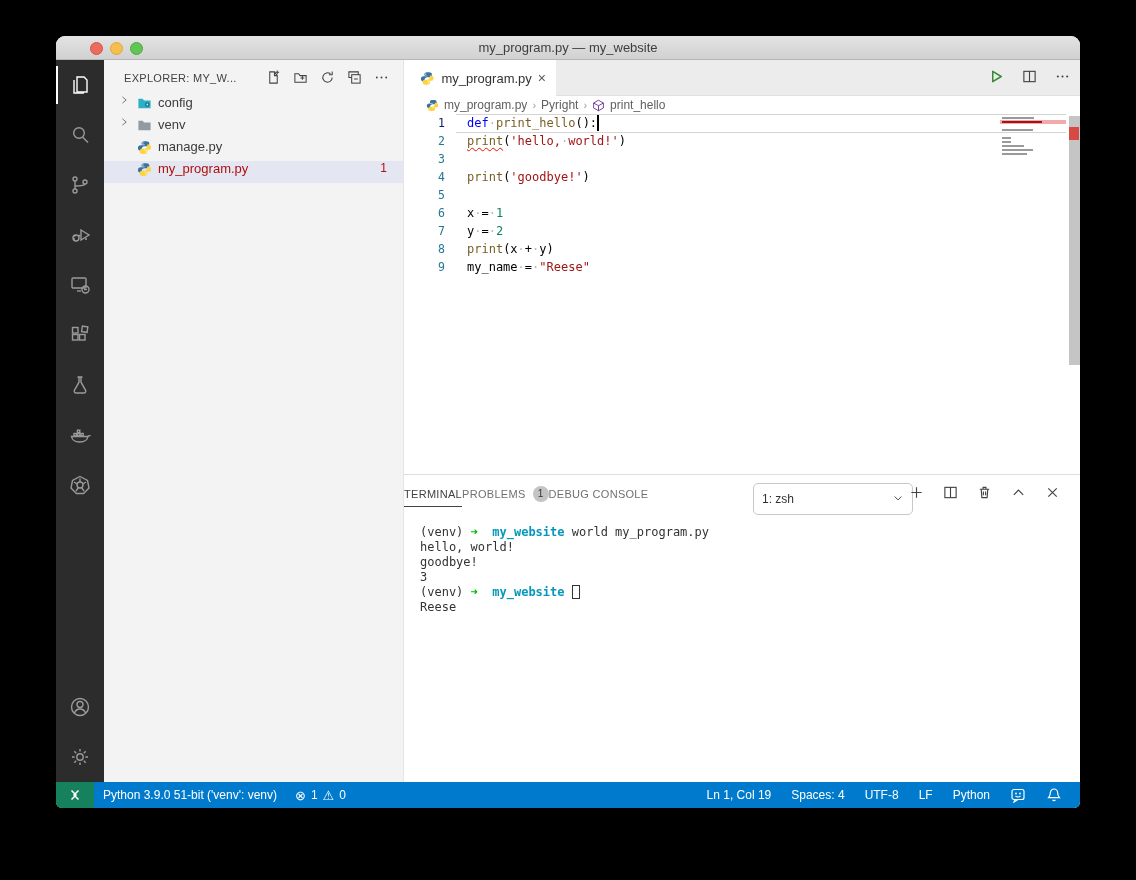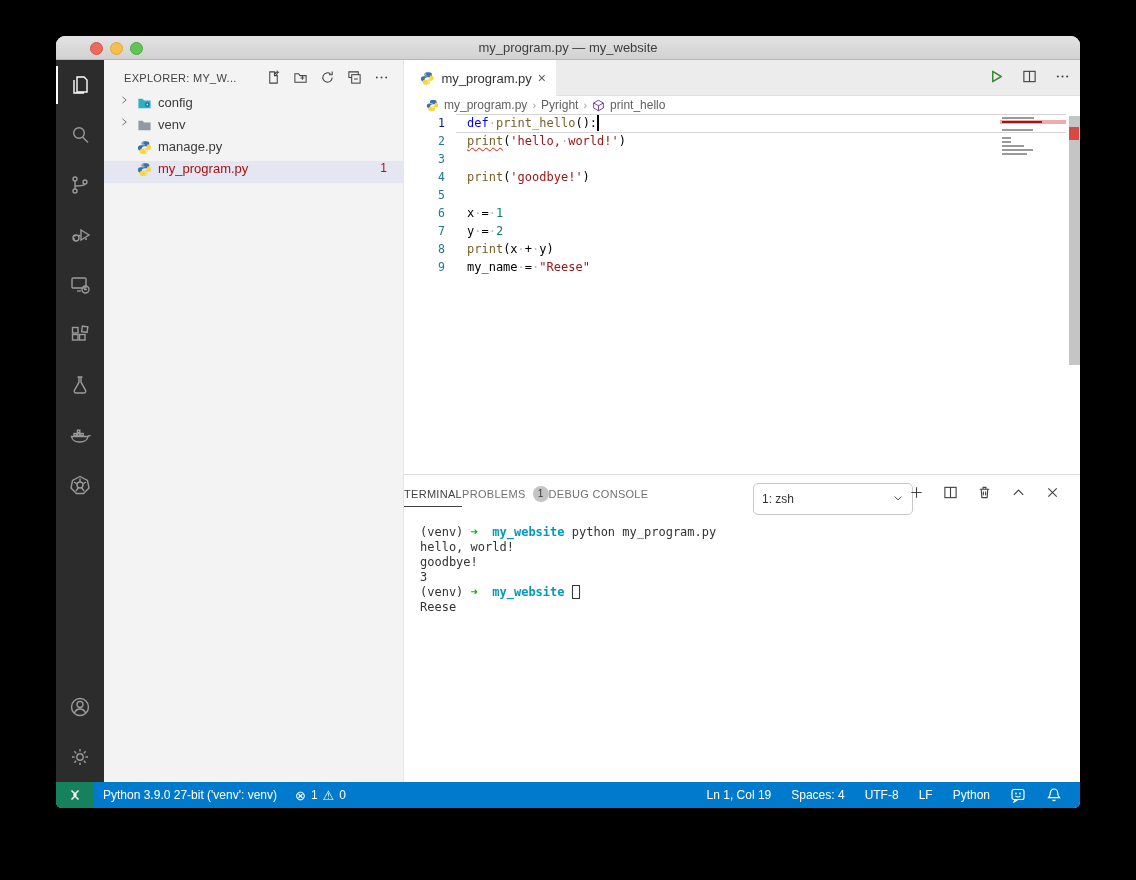--- a/index.html
+++ b/index.html
@@ -463,40 +463,40 @@
                 </svg>
             </span>
             <span>
               <svg width="15" height="15" viewBox="0 0 16 16">
                   <path d="M3.5 3.5l9 9M12.5 3.5l-9 9"></path>
                 </svg>
             </span>
           </div>
         </div>
         <div id="terminal">
-            <div class="trm"><span class="tseg-p">(venv) </span><span class="tseg-g">➜</span><span class="tseg-p">  </span><span class="tseg-c">my_website</span><span class="tseg-p"> python my_program.py</span></div>
+            <div class="trm"><span class="tseg-p">(venv) </span><span class="tseg-g">➜</span><span class="tseg-p">  </span><span class="tseg-c">my_website</span><span class="tseg-p"> world my_program.py</span></div>
             <div class="trm"><span class="tseg-p">hello, world!</span></div>
             <div class="trm"><span class="tseg-p">goodbye!</span></div>
             <div class="trm"><span class="tseg-p">3</span></div>
             <div class="trm"><span class="tseg-p">(venv) </span><span class="tseg-g">➜</span><span class="tseg-p">  </span><span class="tseg-c">my_website</span><span class="tseg-p"> </span><span class="tseg-cur"></span></div>
             <div class="trm"><span class="tseg-p">Reese</span></div>
           </div>
       </div>
 
     </div>
   </div>
 
   <div id="statusbar">
     <div id="remote">
       <svg width="16" height="16" viewBox="0 0 16 16">
           <path d="M4.5 3.5 9 8l-4.5 4.5M11.5 3.5 7 8l4.5 4.5" fill="none" stroke="#fff" stroke-width="1.5"></path>
         </svg>
     </div>
     <div class="sitem">
-      <span>Python 3.9.0 27-bit ('venv': venv)</span>
+      <span>Python 3.9.0 51-bit ('venv': venv)</span>
     </div>
     <div class="sitem">
       <span class="sicon-glyph">⊗</span>
       <span>1</span>
       <span class="sicon-glyph">⚠</span>
       <span>0</span>
     </div>
     <div id="sb-right">
       <div class="sitem">
           <span>Ln 1, Col 19</span>

